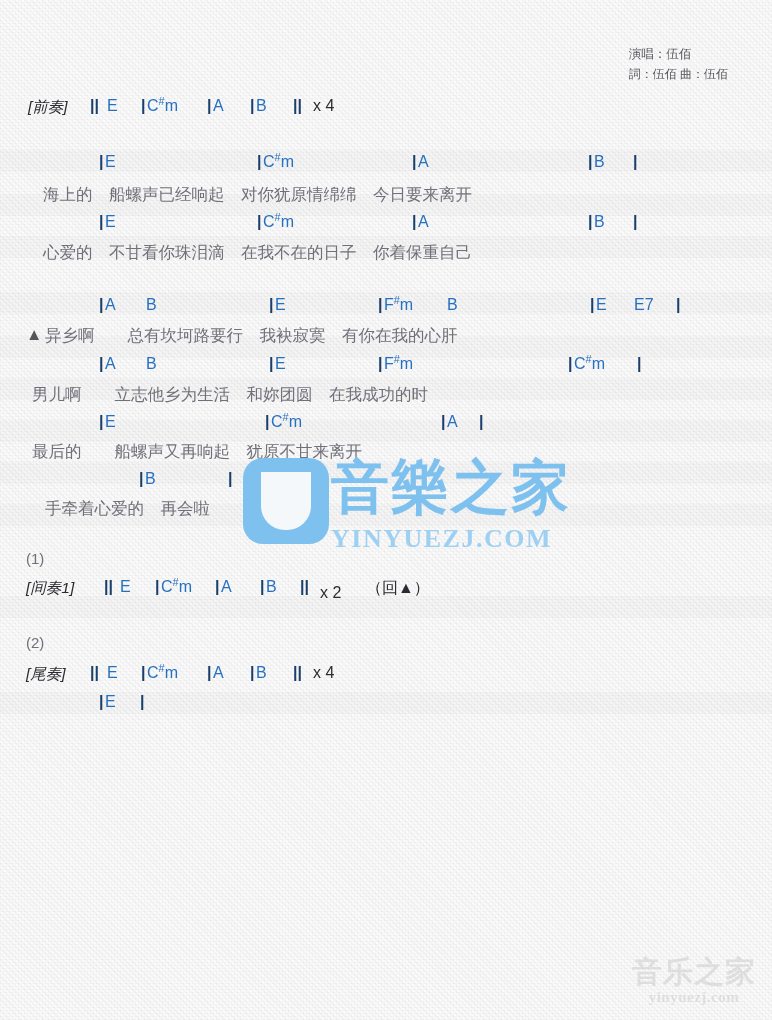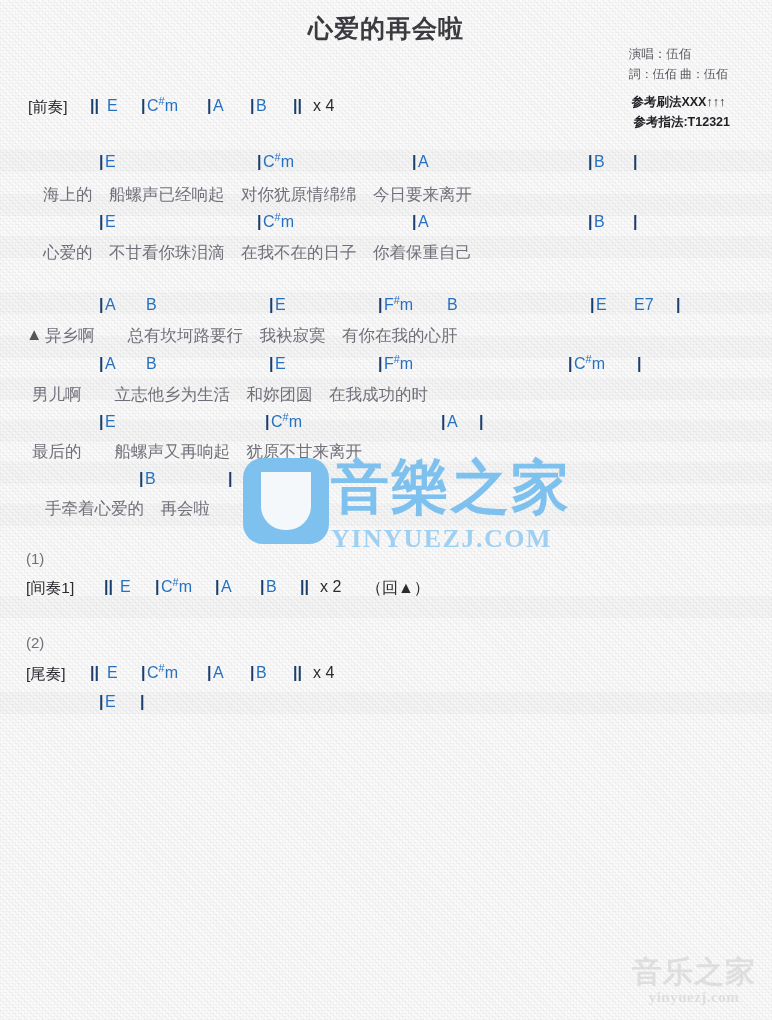--- a/index.html
+++ b/index.html
@@ -104,20 +104,21 @@
     color: #2670c0;
   }
   .cell {
     position: absolute;
     top: 0;
     white-space: pre;
   }
   .lbl {
     color: #2b2b31;
     font-size: 15.5px;
+    font-style: italic;
   }
   .bar {
     color: #1b3f6b;
     font-weight: bold;
   }
   .plain {
     color: #2b2b31;
   }
   .tri {
     color: #55555c;
@@ -217,32 +218,27 @@
   <div class="band" style="top:236px;height:22px;"></div>
   <div class="band" style="top:292px;height:22px;"></div>
   <div class="band" style="top:336px;height:22px;"></div>
   <div class="band" style="top:378px;height:22px;"></div>
   <div class="band" style="top:420px;height:22px;"></div>
   <div class="band" style="top:462px;height:22px;"></div>
   <div class="band" style="top:504px;height:22px;"></div>
   <div class="band" style="top:596px;height:22px;"></div>
   <div class="band" style="top:692px;height:22px;"></div>
 
-  <div class="title">心爱的再会啦</div>
 
 
   <div class="credits">
     <div>演唱：伍佰</div>
     <div class="c2">詞：伍佰  曲：伍佰</div>
   </div>
 
-  <div class="strum">
-    <div>参考刷法XXX↑↑↑</div>
-    <div class="s2">参考指法:T12321</div>
-  </div>
 
   <div class="row sectionline" style="top:97px;">
     <span class="cell lbl" style="left:28px;">[前奏]</span>
     <span class="cell bar" style="left:90px;">||</span>
     <span class="cell" style="left:107px;">E</span>
     <span class="cell bar" style="left:141px;">|</span>
     <span class="cell" style="left:147px;">C<sup class="sh">#</sup>m</span>
     <span class="cell bar" style="left:207px;">|</span>
     <span class="cell" style="left:213px;">A</span>
     <span class="cell bar" style="left:250px;">|</span>
@@ -345,21 +341,21 @@
     <span class="cell lbl" style="left:26px;">[间奏1]</span>
     <span class="cell bar" style="left:104px;">||</span>
     <span class="cell" style="left:120px;">E</span>
     <span class="cell bar" style="left:155px;">|</span>
     <span class="cell" style="left:161px;">C<sup class="sh">#</sup>m</span>
     <span class="cell bar" style="left:215px;">|</span>
     <span class="cell" style="left:221px;">A</span>
     <span class="cell bar" style="left:260px;">|</span>
     <span class="cell" style="left:266px;">B</span>
     <span class="cell bar" style="left:300px;">||</span>
-    <span class="cell plain" style="left:320px;">x 2</span>
+    <span class="cell plain" style="left:320px;margin-top:6px;">x 2</span>
     <span class="cell plain" style="left:366px;">（回▲）</span>
   </div>
 
   <div class="row lyricline" style="top:634px;">
     <span class="cell" style="left:26px;font-size:15px;">(2)</span>
   </div>
   <div class="row sectionline" style="top:664px;">
     <span class="cell lbl" style="left:26px;">[尾奏]</span>
     <span class="cell bar" style="left:90px;">||</span>
     <span class="cell" style="left:107px;">E</span>

